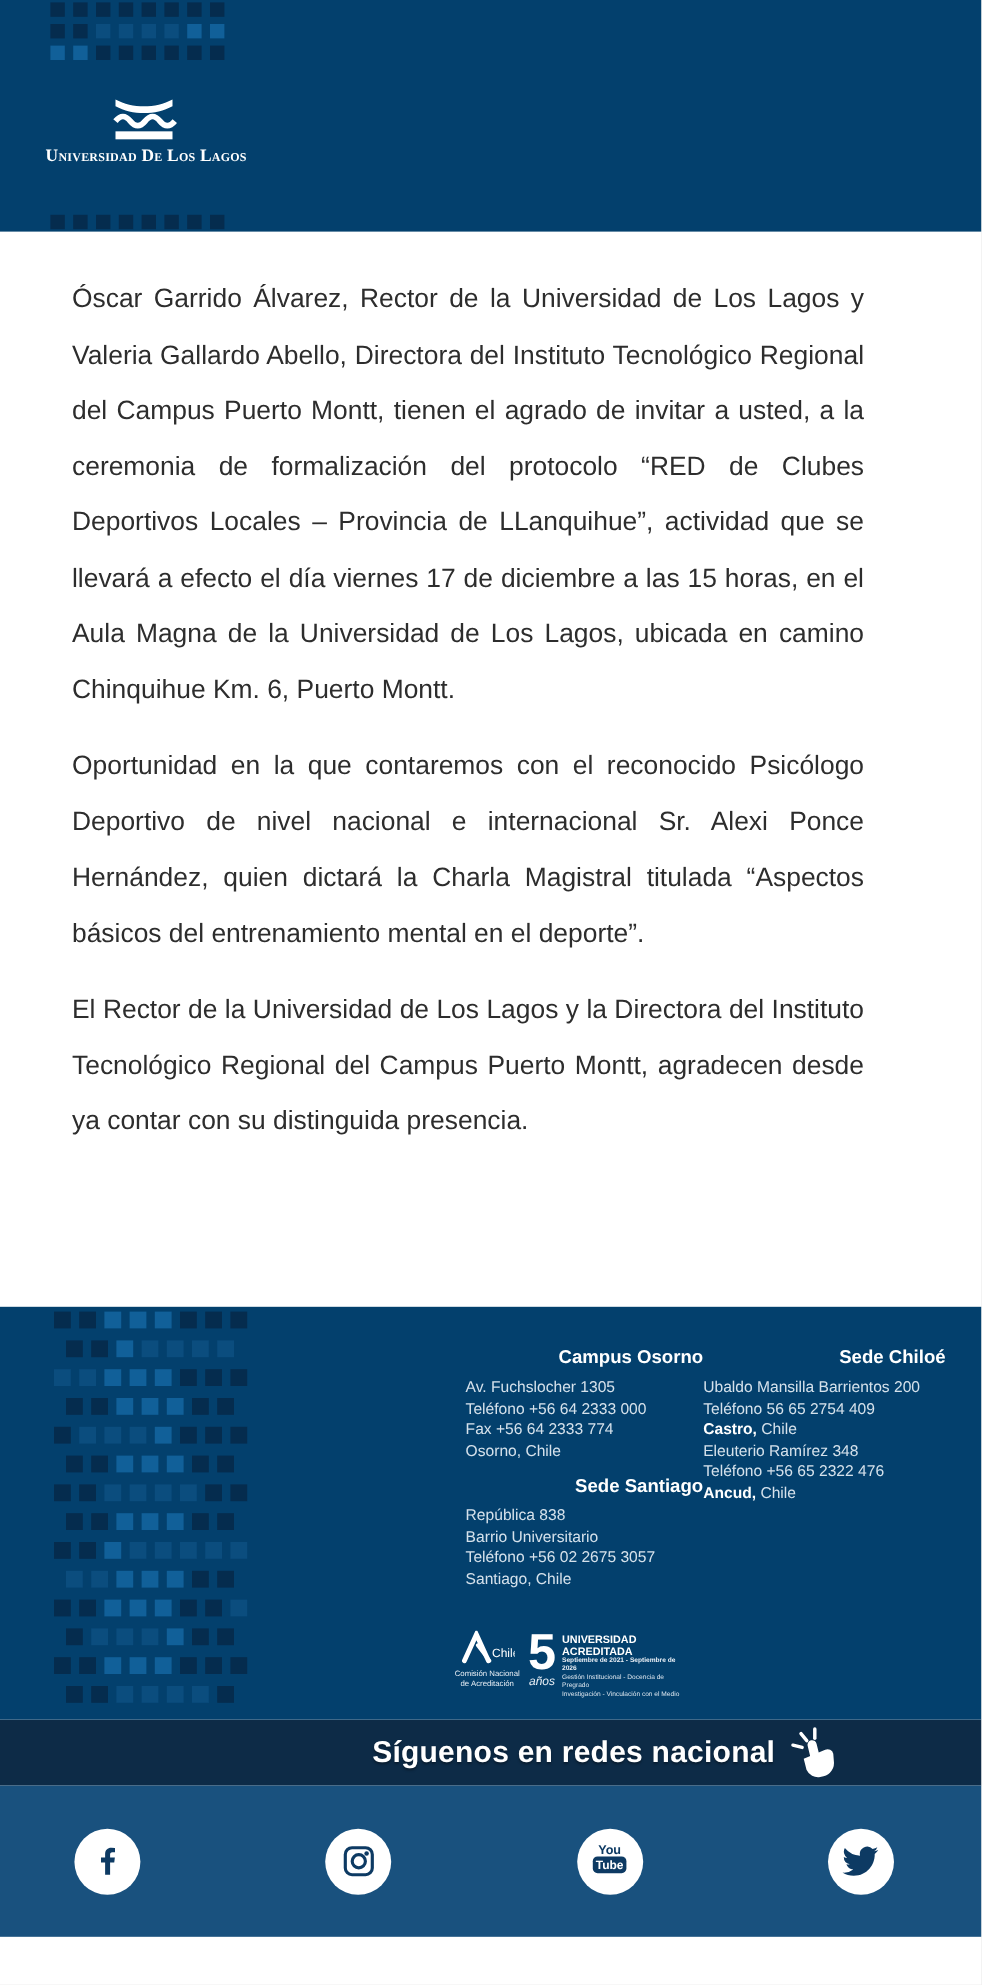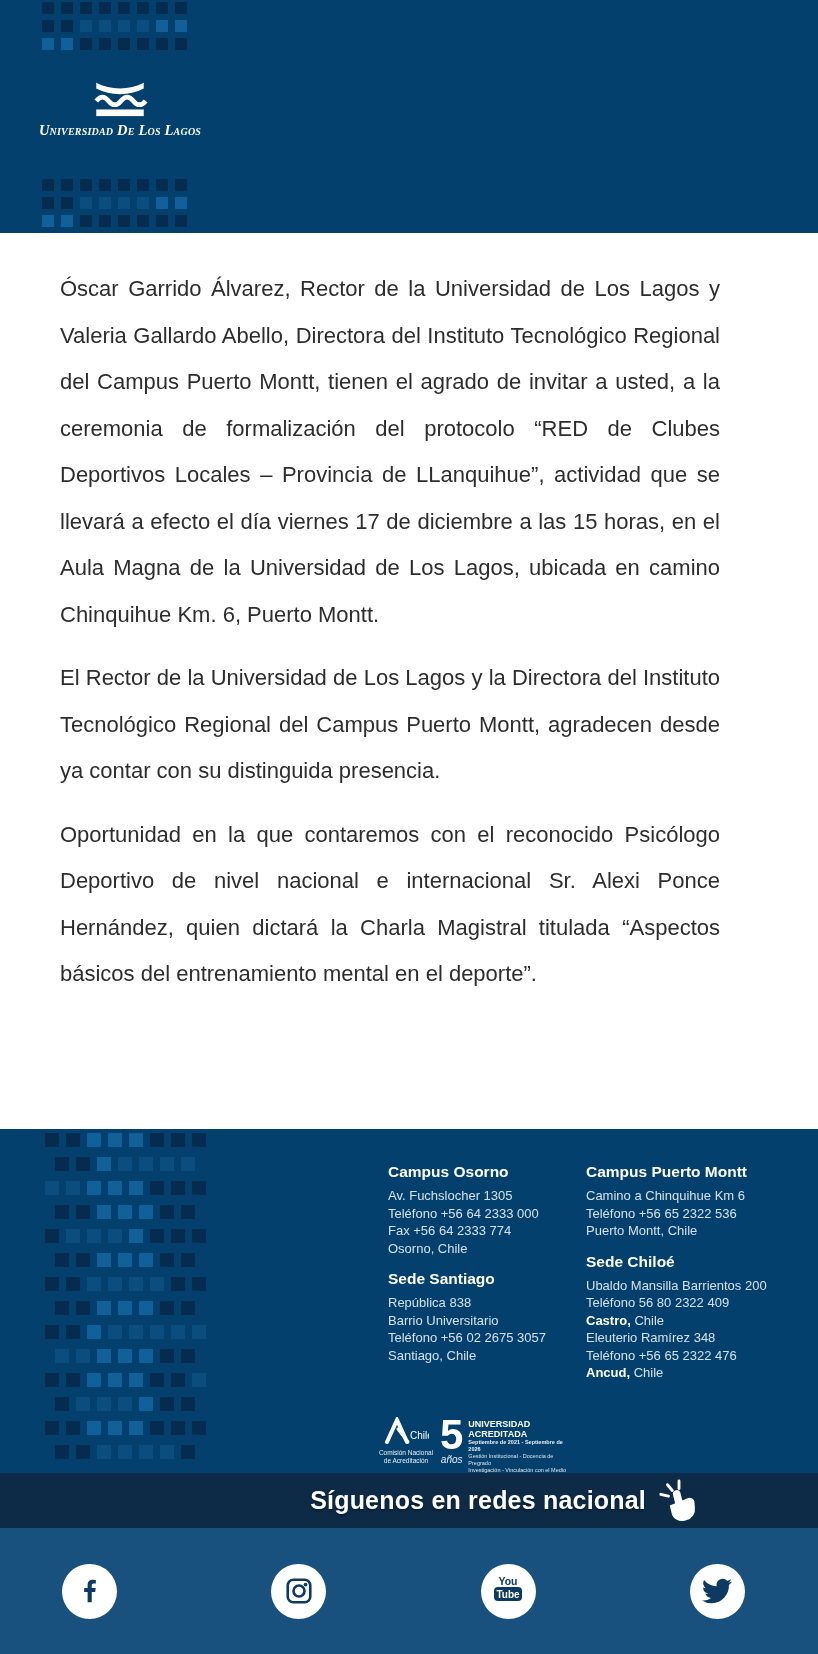--- a/index.html
+++ b/index.html
@@ -2,21 +2,21 @@
 <html lang="es"><head>
 <meta charset="utf-8">
 <style>
   html,body{margin:0;padding:0;background:#e9e9e9;}
   .page{
     width:818px;height:1654px;margin:0 auto;background:#ffffff;
     position:relative;overflow:hidden;
     font-family:"Liberation Sans","DejaVu Sans",sans-serif;
   }
   
-  .hero{position:relative;height:233px;background:#03406d;overflow:hidden;font-style:italic;}
+  .hero{position:relative;height:193px;background:#03406d;overflow:hidden;}
   .px-block{position:absolute;pointer-events:none;}
   .px-top{left:42px;top:2px;width:160px;height:54px;}
   .px-bottom{left:42px;top:179px;width:160px;height:54px;}
   .logo{position:absolute;left:38px;top:80px;width:164px;text-align:center;color:#fff;}
   .logo svg{display:block;margin:0 auto 4px auto;}
   .logo-text{
     font-family:"Liberation Serif","DejaVu Serif",serif;
     font-variant:small-caps;font-weight:600;font-size:14.5px;
     letter-spacing:.2px;white-space:nowrap;color:#fff;
   }
@@ -35,21 +35,21 @@
   .letter p{margin:0 0 17px 0;}
   .letter b{font-weight:normal;}
   
   .contact{position:relative;height:344px;background:#03406d;overflow:hidden;color:#fff;}
   .px-foot{left:45px;top:4px;width:185px;height:340px;}
   .contact-inner{position:absolute;left:388px;top:34px;right:30px;}
   .cols{display:flex;}
   .f-col{width:198px;flex-shrink:0;}
   .f-col + .f-col{flex:1;}
   .f-section{margin-bottom:13px;}
-  .f-title{margin:0 0 6px 0;font-size:15.5px;font-weight:bold;color:#fff;}
+  .f-title{margin:0 0 6px 0;font-size:15.5px;font-weight:bold;color:#fff;text-align:right;}
   .f-line{font-size:13px;line-height:17.5px;color:#d5e1eb;}
   .f-line b{color:#ffffff;}
   .accred-row{display:flex;align-items:flex-start;margin-top:22px;}
   .accred{width:198px;flex-shrink:0;display:flex;align-items:flex-start;margin-left:-10px;}
   .cna{text-align:center;color:#fff;width:64px;}
   .cna-sub{font-size:6.5px;line-height:8px;color:#e8eef5;}
   .five{display:flex;flex-direction:column;align-items:center;margin:0 5px 0 6px;}
   .five-num{font-size:42px;line-height:36px;font-weight:bold;color:#fff;}
   .five-label{font-size:10px;font-style:italic;color:#e8eef5;margin-top:1px;}
   .accred-text{padding-top:2px;}
@@ -141,22 +141,22 @@
         <path d="M5 22 q6.5 -8 13 0 q6.5 8 13 0 q6.5 -8 13 0 q6.5 8 13 0" stroke="#ffffff" stroke-width="5" fill="none"></path>
         <rect x="5" y="31" width="50" height="7" fill="#ffffff"></rect>
       </svg>
       <div class="logo-text">Universidad De Los Lagos</div>
     </div>
 
   </header>
 
   <main class="letter">
     <p><b>Óscar Garrido Álvarez</b><span>, Rector de la Universidad de Los Lagos y </span><b>Valeria Gallardo Abello</b><span>, Directora del Instituto Tecnológico Regional del Campus Puerto Montt, tienen el agrado de invitar a usted, a la ceremonia de formalización del protocolo </span><b>“RED de Clubes Deportivos Locales – Provincia de LLanquihue”</b><span>, actividad que se llevará a efecto el día </span><b>viernes 17 de diciembre a las 15 horas</b><span>, en el </span><b>Aula Magna de la Universidad de Los Lagos</b><span>, ubicada en camino </span><b>Chinquihue Km. 6, Puerto Montt</b><span>.</span></p>
+    <p><span>Oportunidad en la que contaremos con el reconocido Psicólogo Deportivo de nivel nacional e internacional Sr. Alexi Ponce Hernández, quien dictará la Charla Magistral titulada </span><b>“Aspectos básicos del entrenamiento mental en el deporte”.</b></p>
     <p><span>El Rector de la Universidad de Los Lagos y la Directora del Instituto Tecnológico Regional del Campus Puerto Montt, agradecen desde ya contar con su distinguida presencia.</span></p>
-    <p><span>Oportunidad en la que contaremos con el reconocido Psicólogo Deportivo de nivel nacional e internacional Sr. Alexi Ponce Hernández, quien dictará la Charla Magistral titulada </span><b>“Aspectos básicos del entrenamiento mental en el deporte”.</b></p>
   </main>
 
   <footer class="contact">
     <div class="px-block px-foot">
         <div style="position: absolute; left: 0px; top: 0px; width: 14px; height: 14px; background: rgb(5, 44, 78);"></div>
         <div style="position: absolute; left: 21px; top: 0px; width: 14px; height: 14px; background: rgb(5, 44, 78);"></div>
         <div style="position: absolute; left: 42px; top: 0px; width: 14px; height: 14px; background: rgb(17, 96, 153);"></div>
         <div style="position: absolute; left: 63px; top: 0px; width: 14px; height: 14px; background: rgb(17, 96, 153);"></div>
         <div style="position: absolute; left: 84px; top: 0px; width: 14px; height: 14px; background: rgb(17, 96, 153);"></div>
         <div style="position: absolute; left: 105px; top: 0px; width: 14px; height: 14px; background: rgb(5, 44, 78);"></div>
@@ -274,29 +274,23 @@
             <div class="f-section">
               <h4 class="f-title">Sede Santiago</h4>
               <div class="f-line"><span>República 838</span></div>
               <div class="f-line"><span>Barrio Universitario</span></div>
               <div class="f-line"><span>Teléfono +56 02 2675 3057</span></div>
               <div class="f-line"><span>Santiago, Chile</span></div>
             </div>
           </div>
           <div class="f-col">
             <div class="f-section">
-              <h4 class="f-title">Campus Puerto Montt</h4>
-              <div class="f-line"><span>Camino a Chinquihue Km 6</span></div>
-              <div class="f-line"><span>Teléfono +56 65 2322 536</span></div>
-              <div class="f-line"><span>Puerto Montt, Chile</span></div>
-            </div>
-            <div class="f-section">
               <h4 class="f-title">Sede Chiloé</h4>
               <div class="f-line"><span>Ubaldo Mansilla Barrientos 200</span></div>
-              <div class="f-line"><span>Teléfono 56 80 2322 409</span></div>
+              <div class="f-line"><span>Teléfono 56 65 2754 409</span></div>
               <div class="f-line"><b>Castro,</b><span> Chile</span></div>
               <div class="f-line"><span>Eleuterio Ramírez 348</span></div>
               <div class="f-line"><span>Teléfono +56 65 2322 476</span></div>
               <div class="f-line"><b>Ancud,</b><span> Chile</span></div>
             </div>
           </div>
         </div>
 
       <div class="accred-row">
         <div class="accred">

